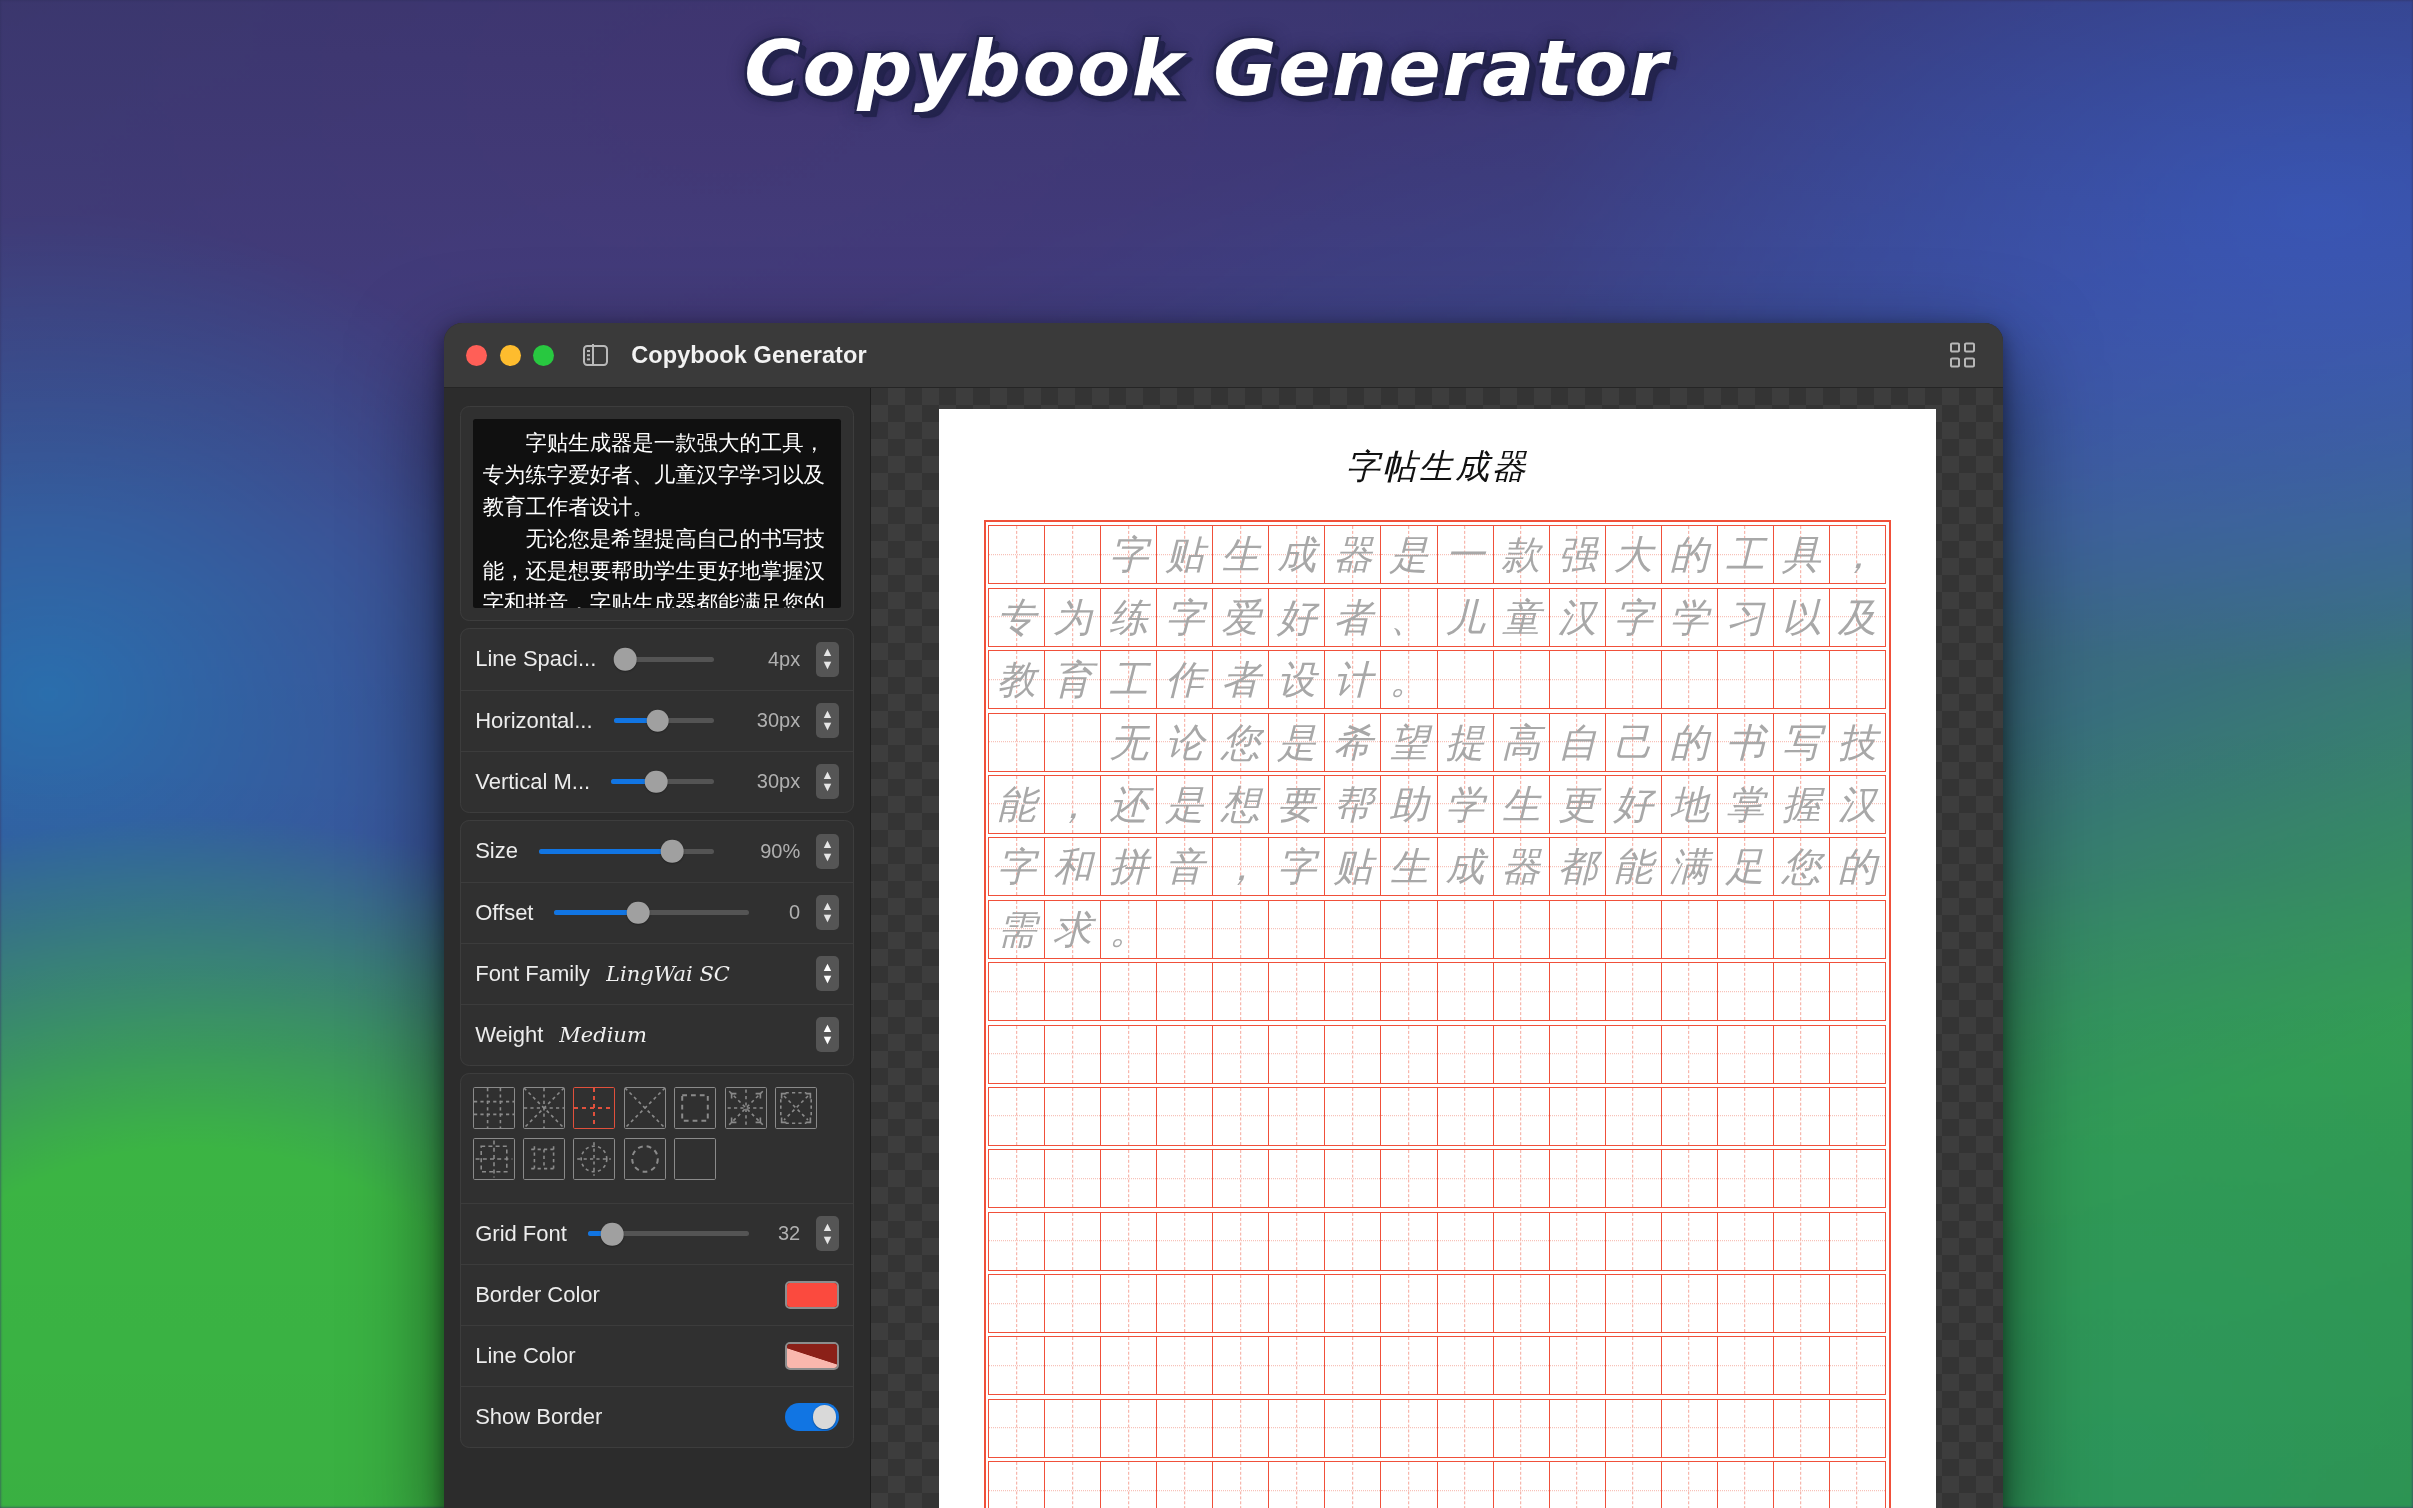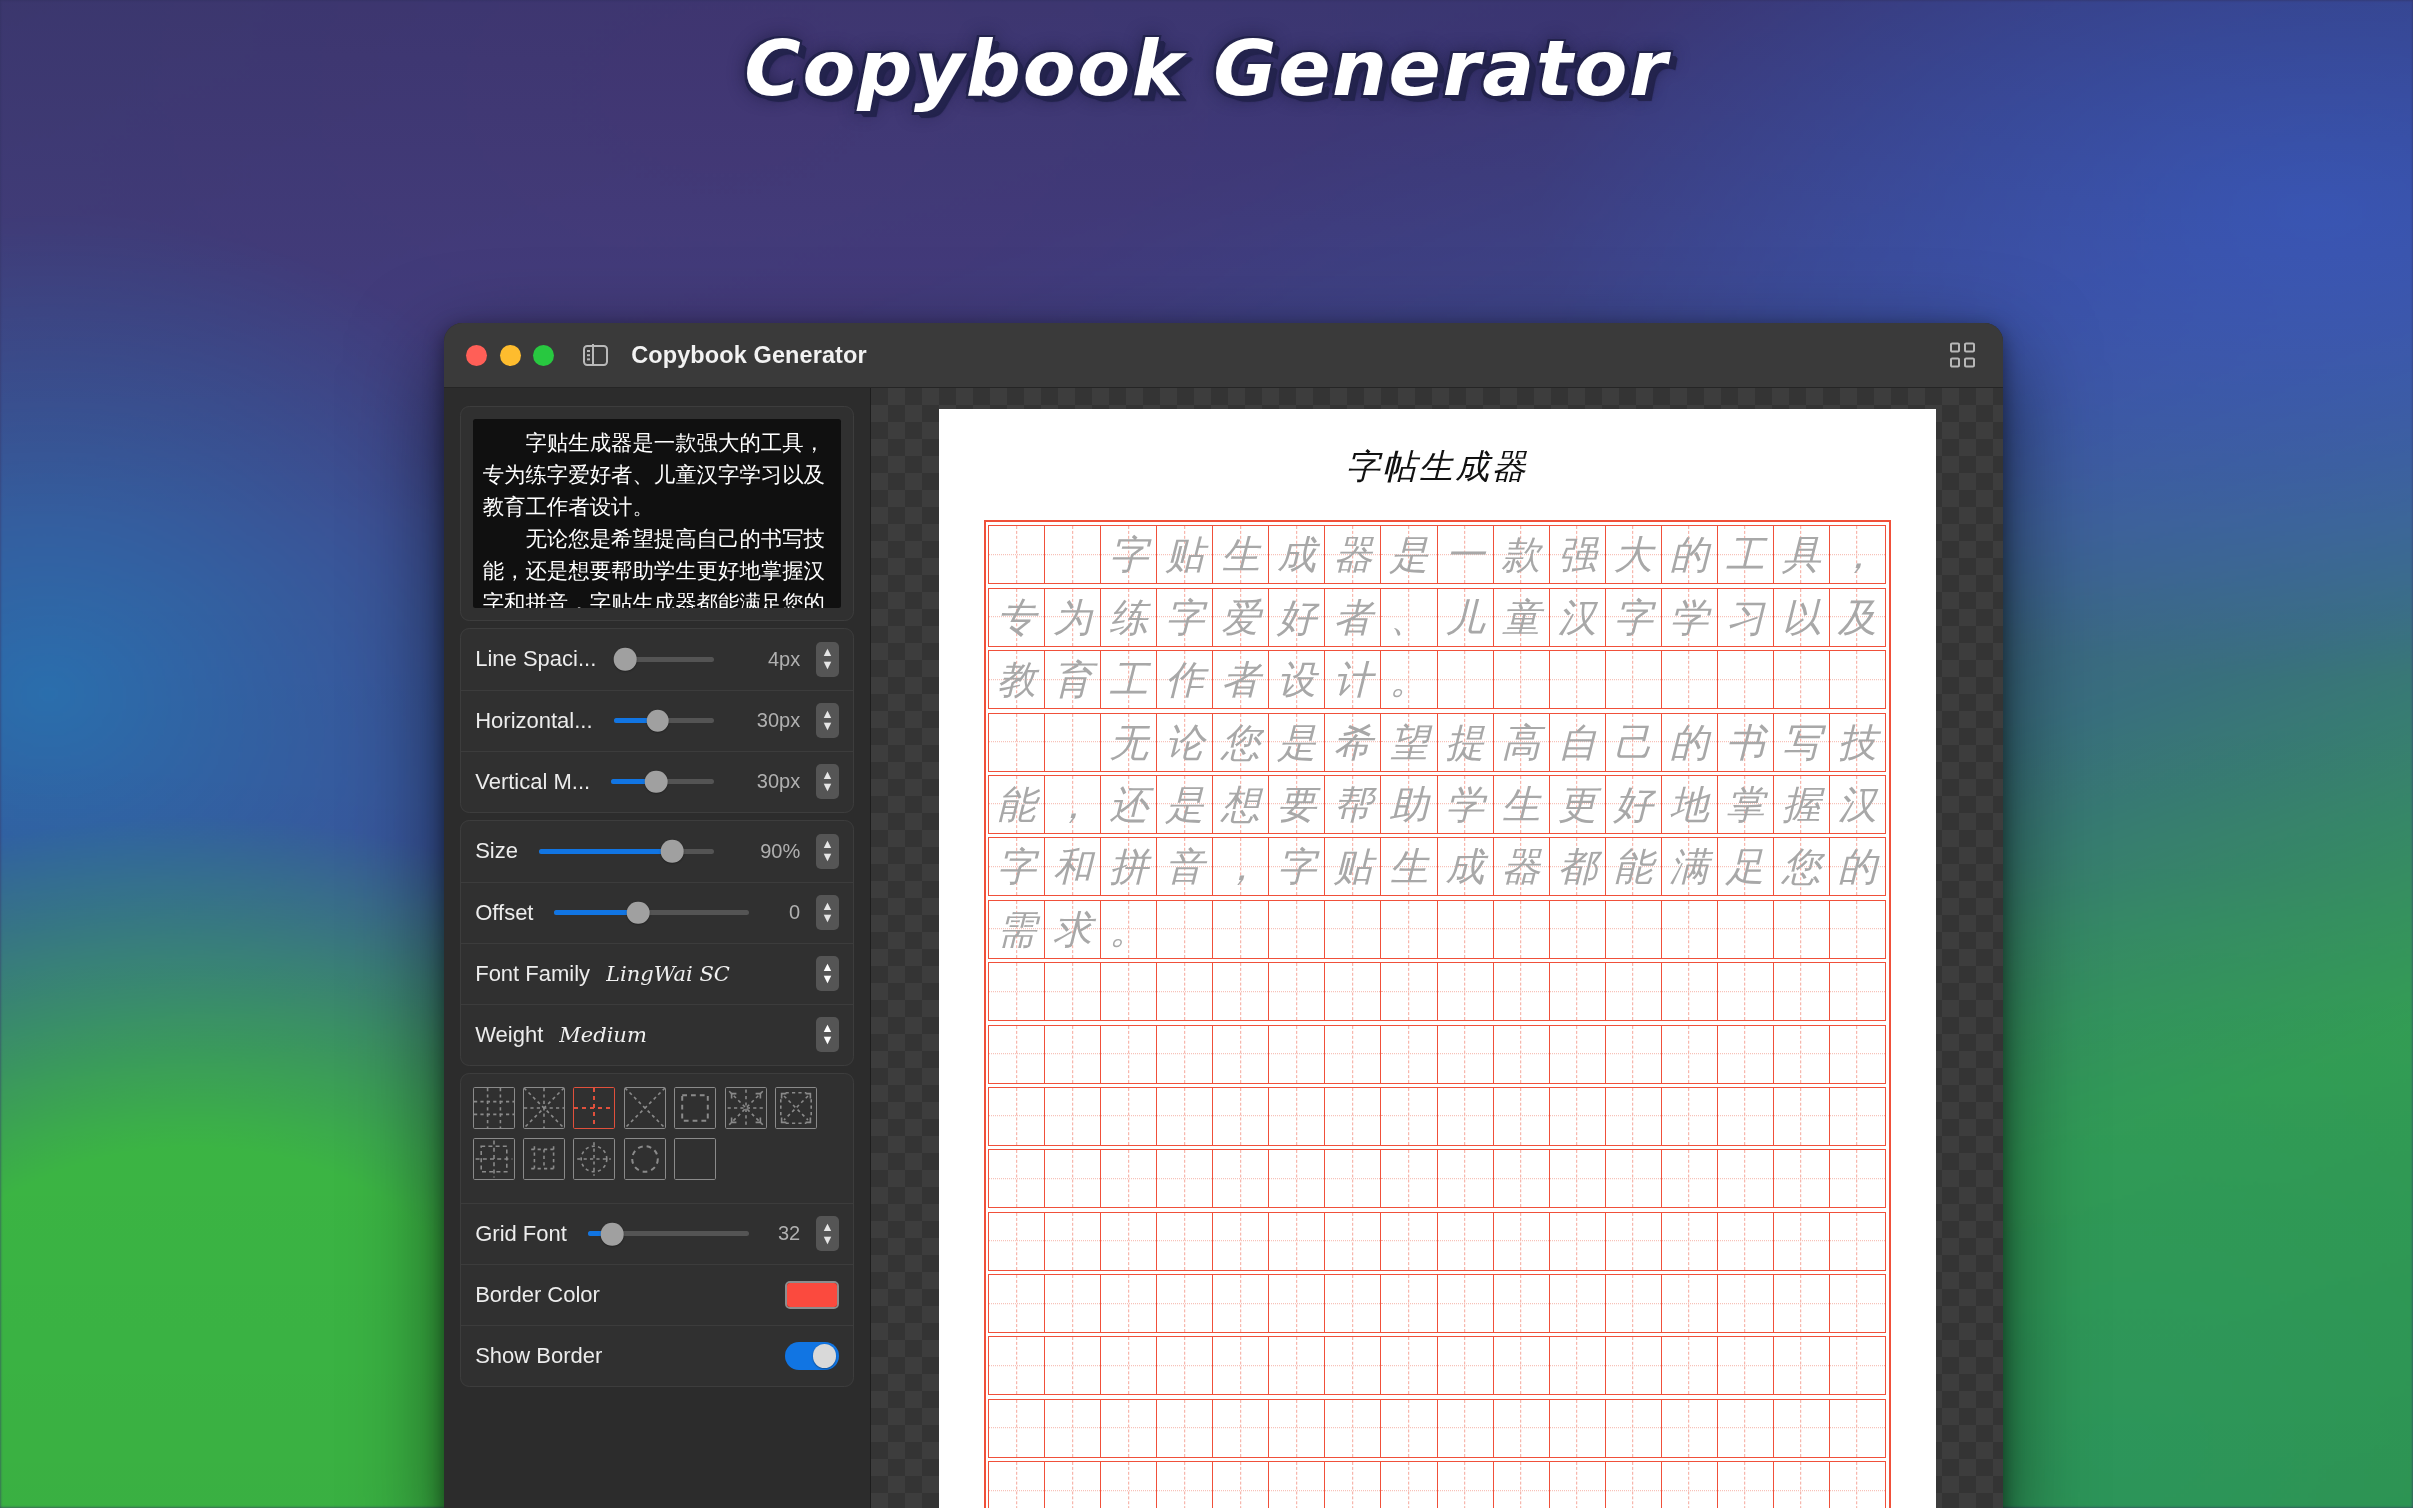--- a/index.html
+++ b/index.html
@@ -611,20 +611,27 @@
         </div>
 
         <div class="row">
           <span class="row-label">Border Color</span>
           <span class="spacer"></span>
           <div class="swatch">
             <div class="inner" style="background:#fb4a3e"></div>
           </div>
         </div>
 
+        <div class="row">
+          <span class="row-label">Line Color</span>
+          <span class="spacer"></span>
+          <div class="swatch">
+            <div class="inner" style="background:linear-gradient(18deg,#f9b7ad 0%,#f9b7ad 48%,#8b2018 50%,#8b2018 100%)"></div>
+          </div>
+        </div>
 
         <div class="row">
           <span class="row-label">Show Border</span>
           <span class="spacer"></span>
           <div class="toggle">
             <div class="dot"></div>
           </div>
         </div>
       </div>
 

